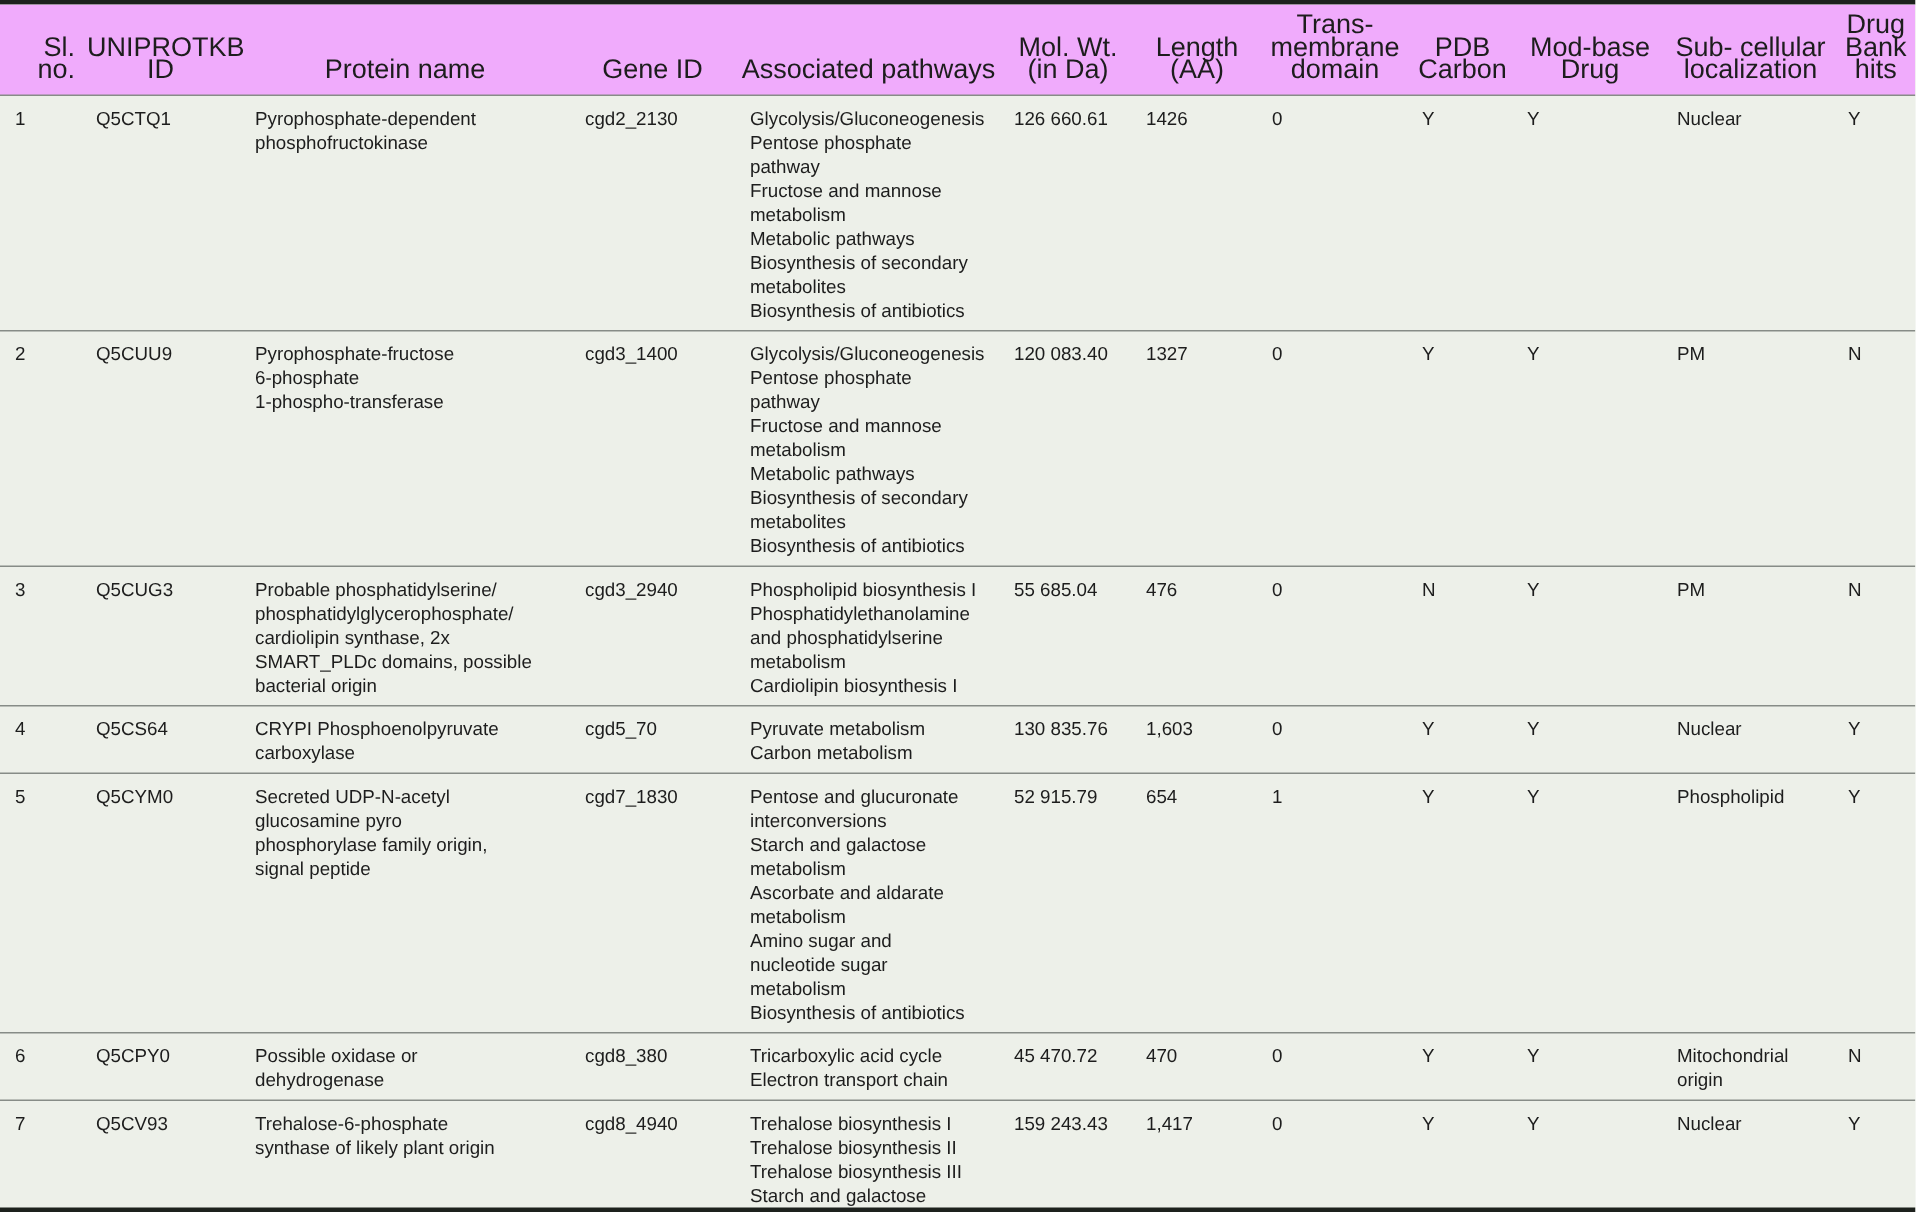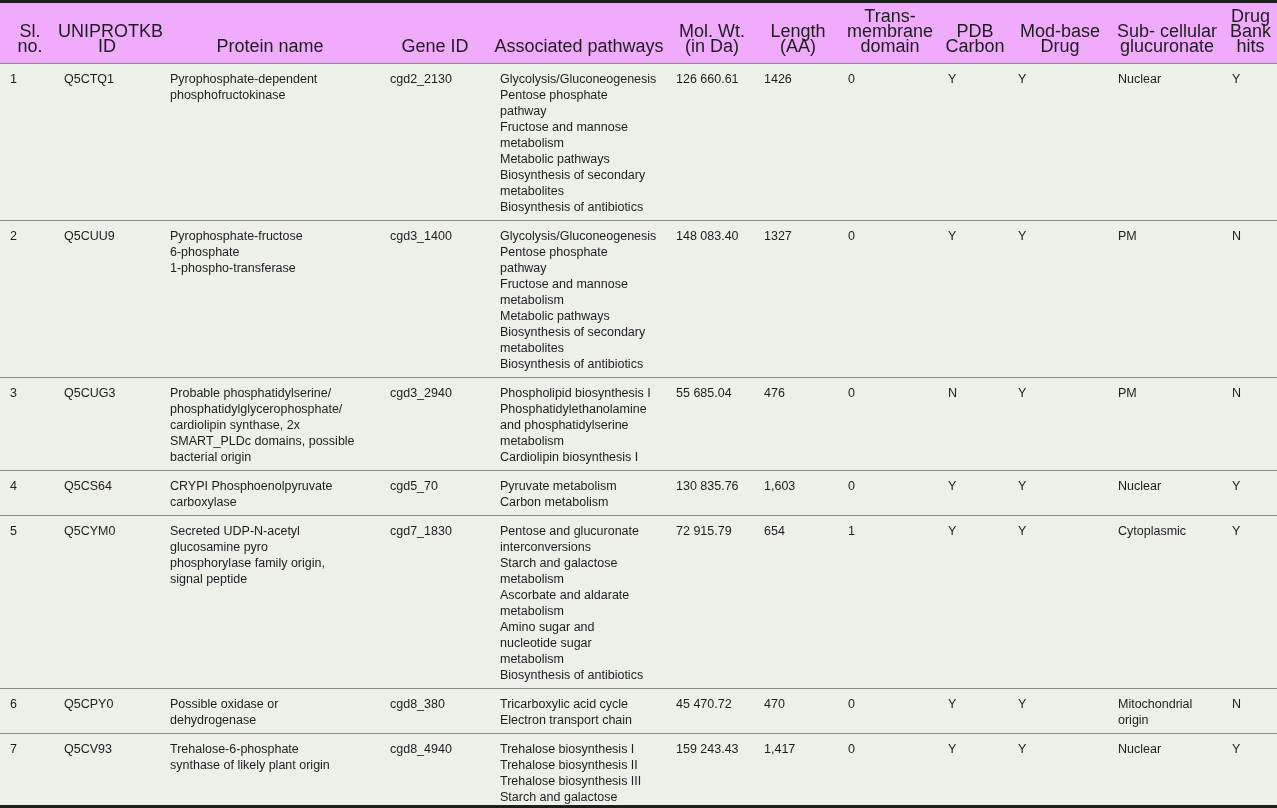--- a/index.html
+++ b/index.html
@@ -27,21 +27,21 @@
     font-weight: normal;
     font-size: 18px;
     line-height: 15px;
     text-align: center;
     vertical-align: bottom;
     padding: 6px 4px 9px 4px;
     white-space: pre-line;
     border-bottom: 1px solid #878c87;
   }
   thead th.col-sl {
-    text-align: center;
+    text-align: right;
     padding-left: 10px;
   }
   tbody td {
     font-size: 12.5px;
     line-height: 16px;
     vertical-align: top;
     text-align: left;
     padding: 7px 2px 5px 8px;
     white-space: pre-line;
     border-bottom: 1px solid #878c87;
@@ -94,21 +94,21 @@
         <th class="col-length">Length
 (AA)</th>
         <th class="col-tmd">Trans-
 membrane
 domain</th>
         <th class="col-pdb">PDB
 Carbon</th>
         <th class="col-modbase">Mod-base
 Drug</th>
         <th class="col-subcell">Sub- cellular
-glucuronate</th>
+localization</th>
         <th class="col-drug">Drug
 Bank
 hits</th>
       </tr>
     </thead>
     <tbody>
   <tr>
     <td class="cell-sl">1</td>
     <td class="cell-uniprot">Q5CTQ1</td>
     <td class="cell-protein">Pyrophosphate-dependent
@@ -141,21 +141,21 @@
     <td class="cell-gene">cgd3_1400</td>
     <td class="cell-pathways">Glycolysis/Gluconeogenesis
 Pentose phosphate
 pathway
 Fructose and mannose
 metabolism
 Metabolic pathways
 Biosynthesis of secondary
 metabolites
 Biosynthesis of antibiotics</td>
-    <td class="cell-molwt">148 083.40</td>
+    <td class="cell-molwt">120 083.40</td>
     <td class="cell-length">1327</td>
     <td class="cell-tmd">0</td>
     <td class="cell-pdb">Y</td>
     <td class="cell-modbase">Y</td>
     <td class="cell-subcell">PM</td>
     <td class="cell-drug">N</td>
   </tr>
 
   <tr>
     <td class="cell-sl">3</td>
@@ -208,26 +208,26 @@
     <td class="cell-pathways">Pentose and glucuronate
 interconversions
 Starch and galactose
 metabolism
 Ascorbate and aldarate
 metabolism
 Amino sugar and
 nucleotide sugar
 metabolism
 Biosynthesis of antibiotics</td>
-    <td class="cell-molwt">72 915.79</td>
+    <td class="cell-molwt">52 915.79</td>
     <td class="cell-length">654</td>
     <td class="cell-tmd">1</td>
     <td class="cell-pdb">Y</td>
     <td class="cell-modbase">Y</td>
-    <td class="cell-subcell">Cytoplasmic</td>
+    <td class="cell-subcell">Phospholipid</td>
     <td class="cell-drug">Y</td>
   </tr>
 
   <tr>
     <td class="cell-sl">6</td>
     <td class="cell-uniprot">Q5CPY0</td>
     <td class="cell-protein">Possible oxidase or
 dehydrogenase</td>
     <td class="cell-gene">cgd8_380</td>
     <td class="cell-pathways">Tricarboxylic acid cycle

